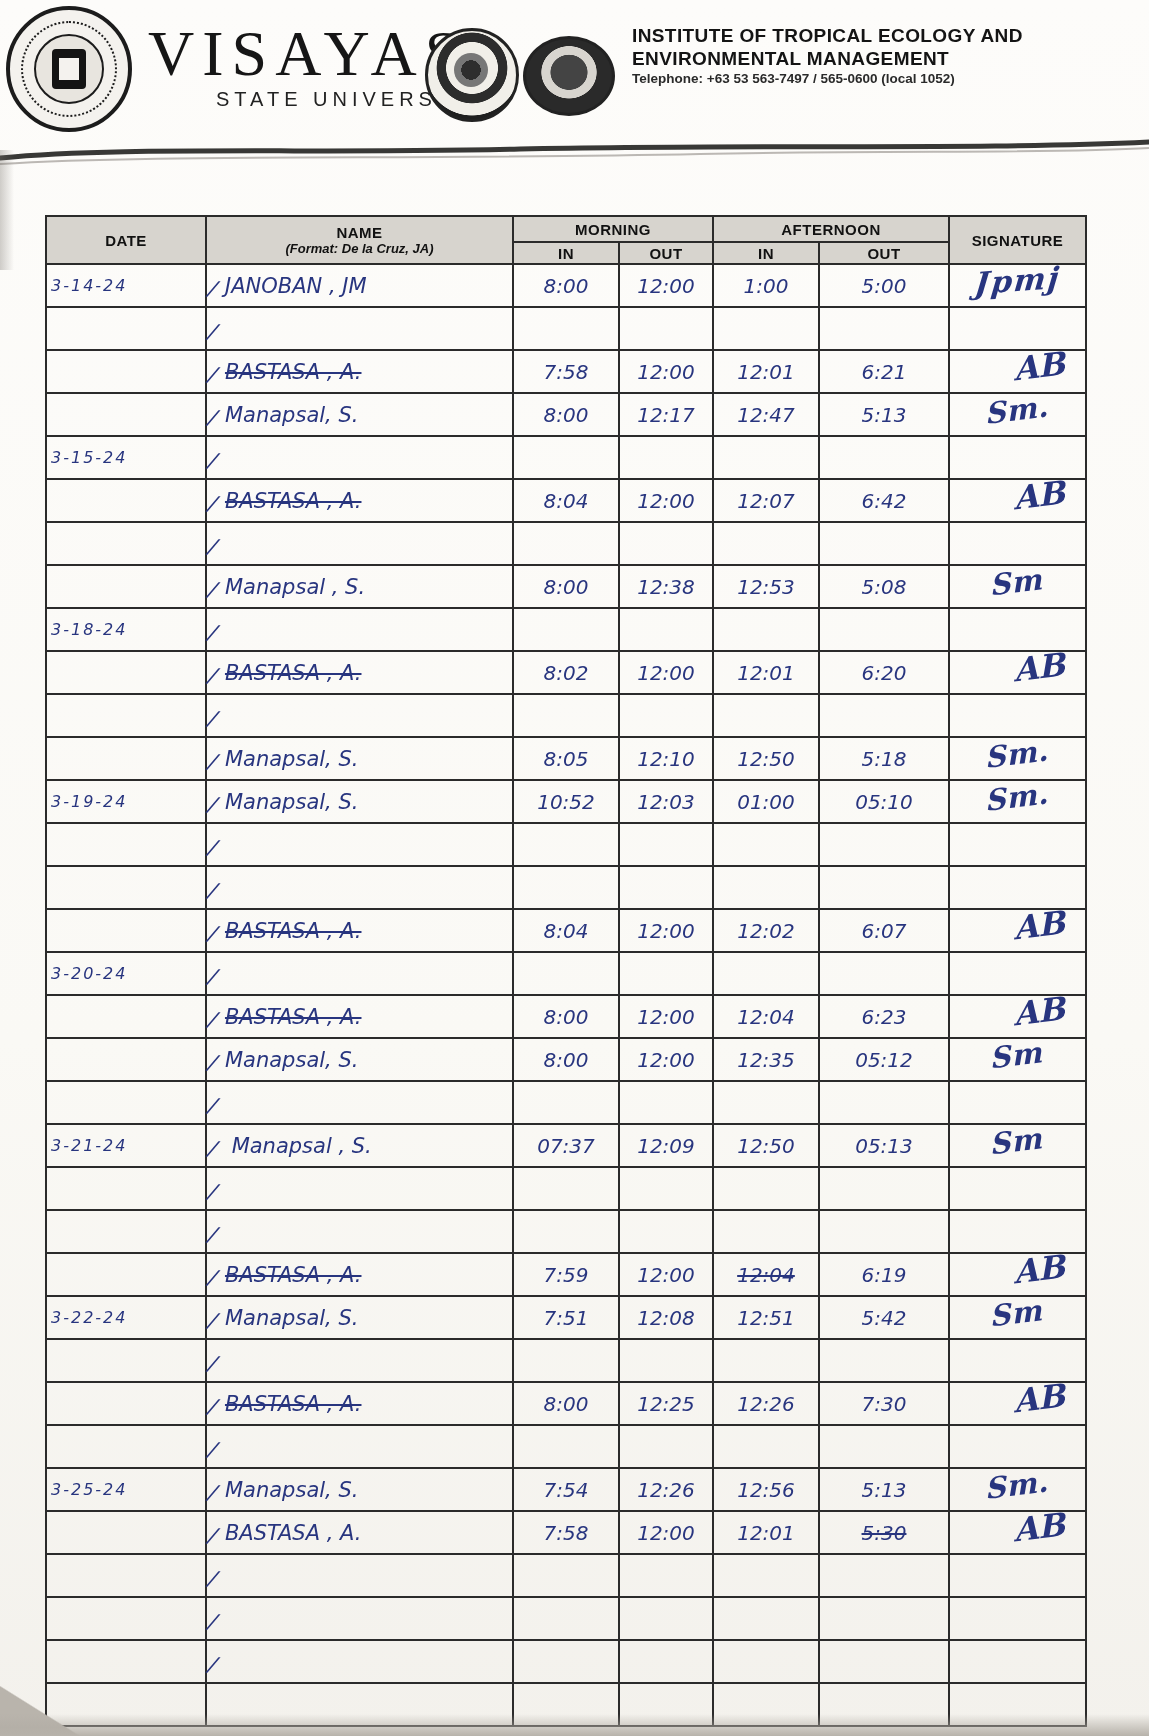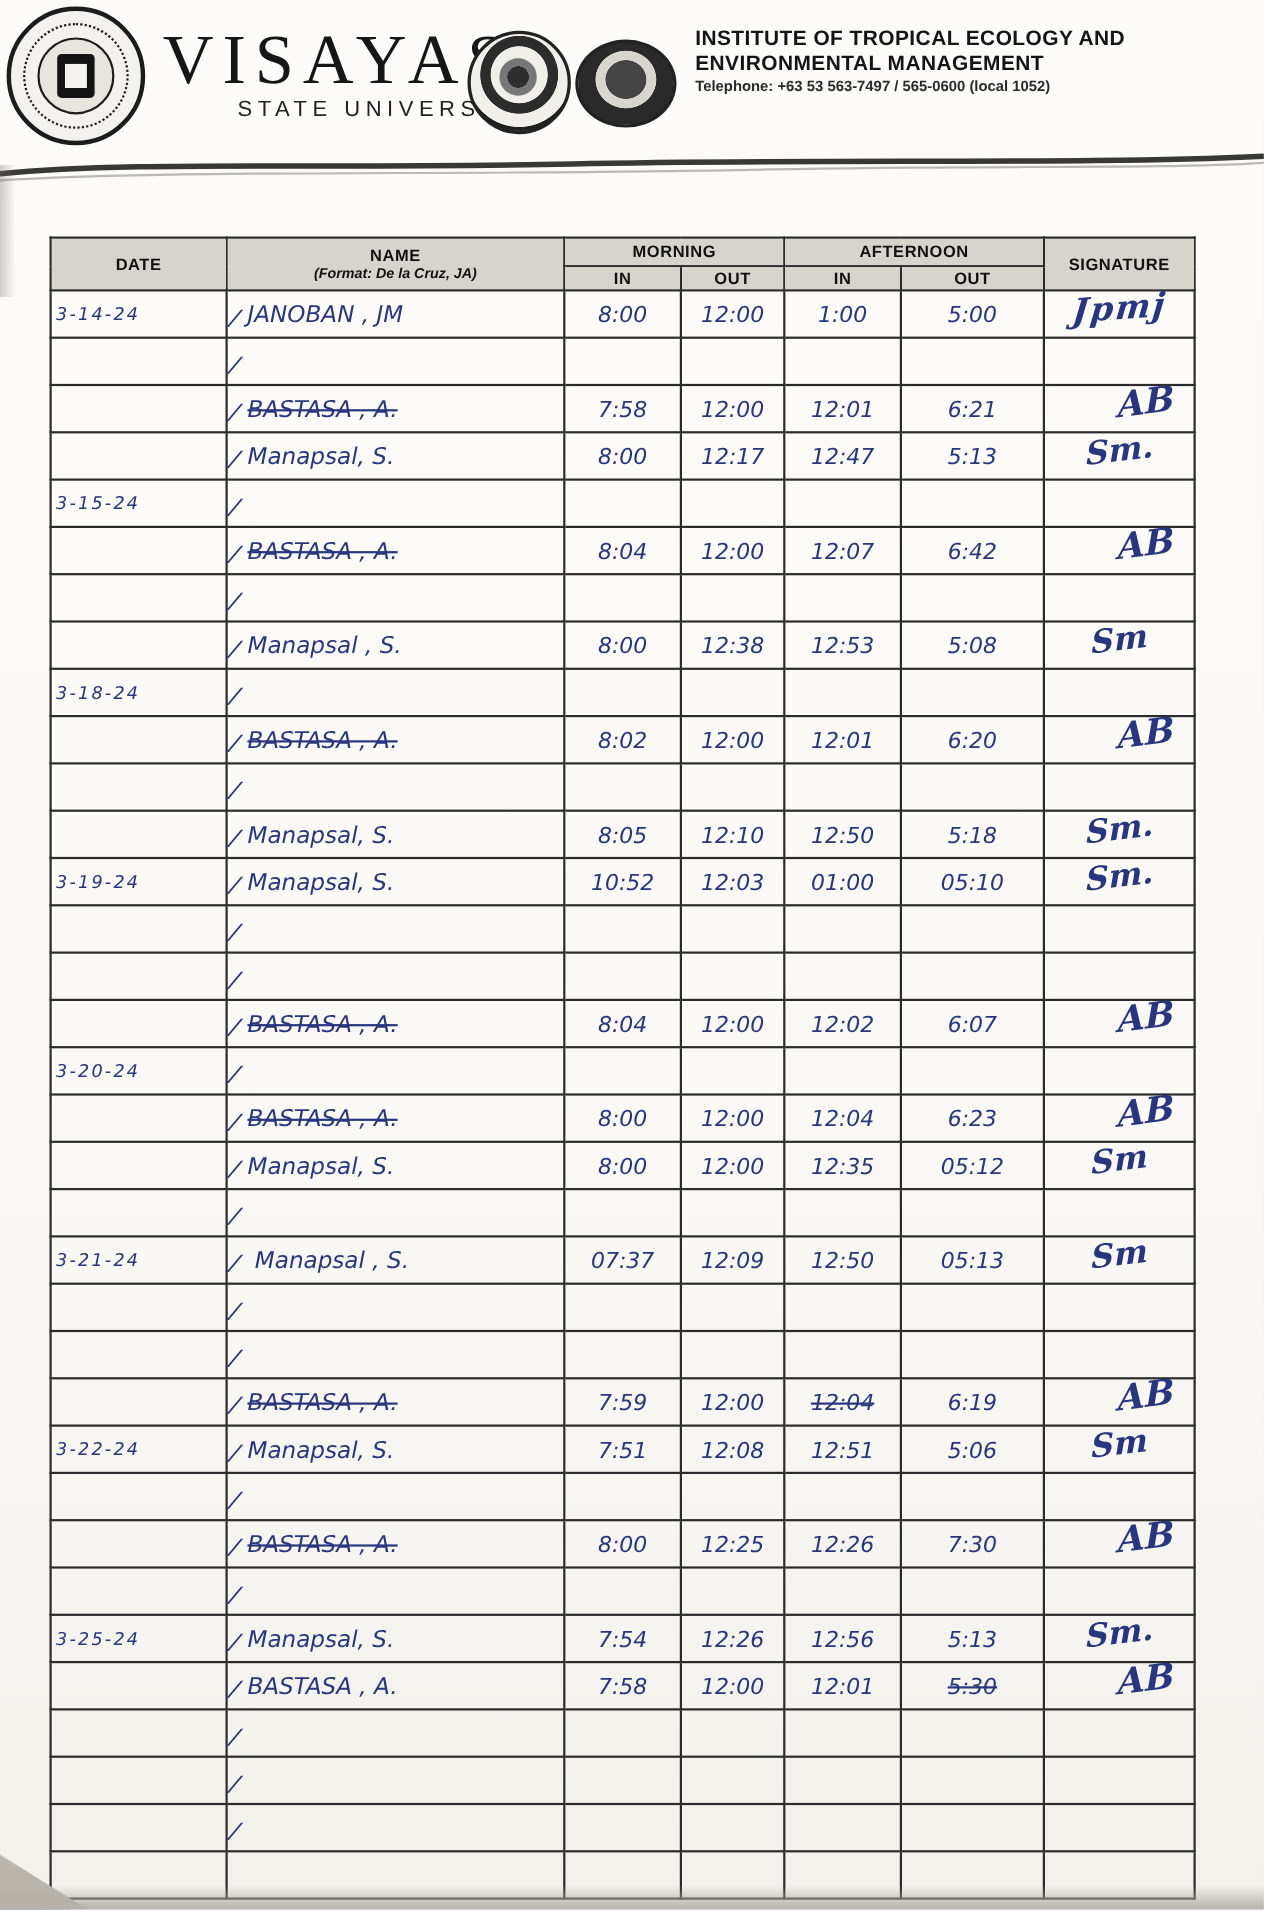--- a/index.html
+++ b/index.html
@@ -506,21 +506,21 @@
       </td>
     </tr>
         <tr>
       <td class="hw cell-date">3-22-24</td>
       <td class="hw cell-name">
         <span class="tick">/</span><span>Manapsal, S.</span>
       </td>
       <td class="hw cell-time">7:51</td>
       <td class="hw cell-time">12:08</td>
       <td class="hw cell-time">12:51</td>
-      <td class="hw cell-time">5:06</td>
+      <td class="hw cell-time">5:42</td>
       <td class="cell-sig">
         <span class="sig sig-sm">Sm</span>
       </td>
     </tr>
         <tr>
       <td class="hw cell-date"></td>
       <td class="hw cell-name">
         <span class="tick">/</span><span></span>
       </td>
       <td class="hw cell-time"></td>

